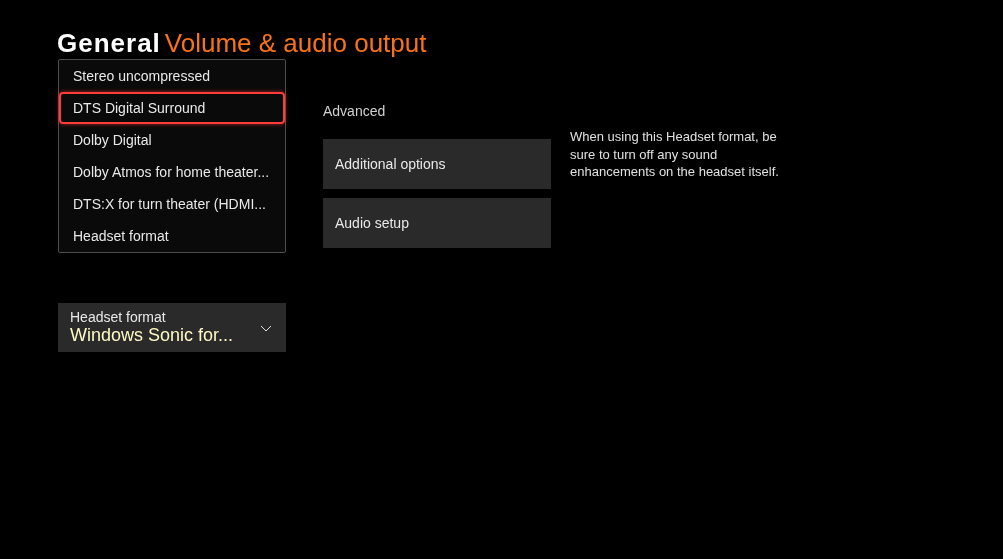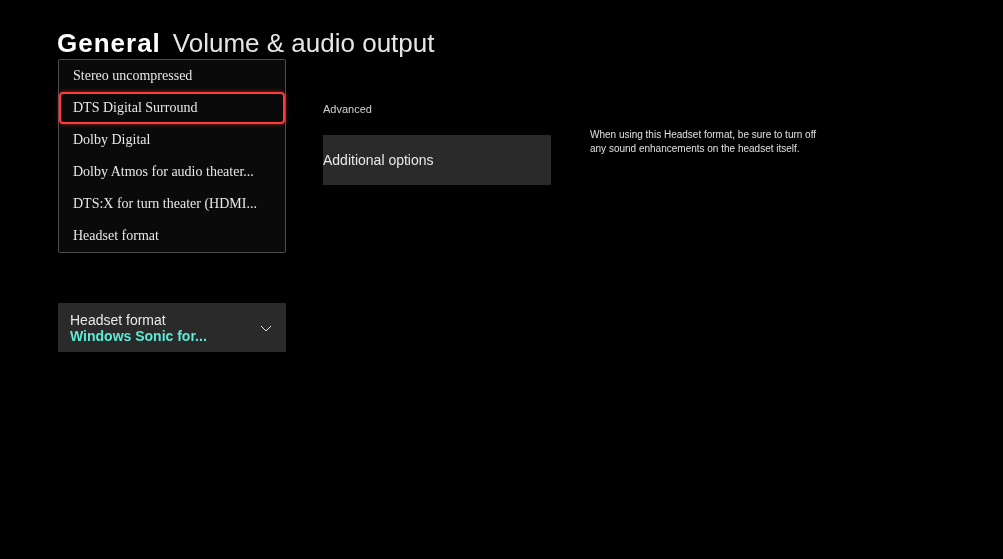--- a/index.html
+++ b/index.html
@@ -15,42 +15,41 @@
       height: 559px;
       overflow: hidden;
       position: relative;
     }
     .header {
       position: absolute;
       top: 28px;
       left: 57px;
       display: flex;
       align-items: center;
-      gap: 12px;
+      gap: 4px;
     }
     .header-general {
       font-size: 26px;
       font-weight: 700;
       letter-spacing: 1px;
       color: #fff;
     }
     .header-page {
       font-size: 26px;
       font-weight: 300;
-      color: #e5e5e5;
+      color: #f97316;
     }
     .dropdown-list {
       position: absolute;
       top: 59px;
       left: 58px;
       width: 228px;
       background-color: #0a0a0a;
       border: 1px solid #4d4d4d;
       border-radius: 2px;
-      font-family: Liberation Serif, serif;
     }
     .dropdown-item {
       padding: 6px 12px;
       font-size: 14px;
       font-weight: 300;
       color: #e8e8e8;
       cursor: pointer;
       border: 2px solid transparent;
     }
     .dropdown-item.selected {
@@ -70,89 +69,91 @@
       flex-direction: column;
       justify-content: center;
       position: absolute;
     }
     .headset-format-label {
       font-size: 14px;
       font-weight: 300;
       color: #e8e8e8;
     }
     .headset-format-value {
-      font-size: 14px;
-      font-weight: 700;
-      color: #5eead4;
+      font-size: 18px;
+      font-weight: 400;
+      color: #fef9c3;
     }
     .chevron-down {
       position: absolute;
       right: 14px;
       top: 50%;
       transform: translateY(-50%);
     }
     .advanced-section {
       position: absolute;
       top: 103px;
       left: 323px;
     }
     .advanced-heading {
-      font-size: 11px;
+      font-size: 14px;
       font-weight: 300;
       color: #d0d0d0;
       margin-bottom: 20px;
     }
     .advanced-button {
       width: 228px;
       height: 50px;
       background-color: #2a2a2a;
       display: flex;
       align-items: center;
+      padding-left: 12px;
       margin-bottom: 9px;
       font-size: 14px;
       font-weight: 300;
       color: #e8e8e8;
       cursor: pointer;
     }
     .info-text {
       position: absolute;
       top: 128px;
-      left: 590px;
+      left: 570px;
       width: 230px;
-      font-size: 10px;
+      font-size: 13px;
       font-weight: 300;
       color: #e0e0e0;
       line-height: 1.35;
     }
   </style>
 </head>
 <body>
 
 <div class="header">
   <span class="header-general">General</span>
   <span class="header-page">Volume &amp; audio output</span>
 </div>
 
 <div class="dropdown-list">
   <div class="dropdown-item">Stereo uncompressed</div>
   <div class="dropdown-item selected">DTS Digital Surround</div>
   <div class="dropdown-item">Dolby Digital</div>
-  <div class="dropdown-item">Dolby Atmos for audio theater...</div>
+  <div class="dropdown-item">Dolby Atmos for home theater...</div>
   <div class="dropdown-item">DTS:X for turn theater (HDMI...</div>
   <div class="dropdown-item">Headset format</div>
 </div>
 
 <div class="headset-format-select">
   <span class="headset-format-label">Headset format</span>
   <span class="headset-format-value">Windows Sonic for...</span>
   <span class="chevron-down">
     <svg width="12" height="8" viewBox="0 0 12 8">
         <path d="M1 1 L6 6 L11 1" stroke="#e0e0e0" stroke-width="1" fill="none"></path>
       </svg>
   </span>
 </div>
 
 <div class="advanced-section">
   <div class="advanced-heading">Advanced</div>
   <div class="advanced-button">Additional options</div>
+  <div class="advanced-button">Audio setup</div>
 </div>
 
 <div class="info-text">When using this Headset format, be sure to turn off any sound enhancements on the headset itself.</div>
 
 </body></html>

